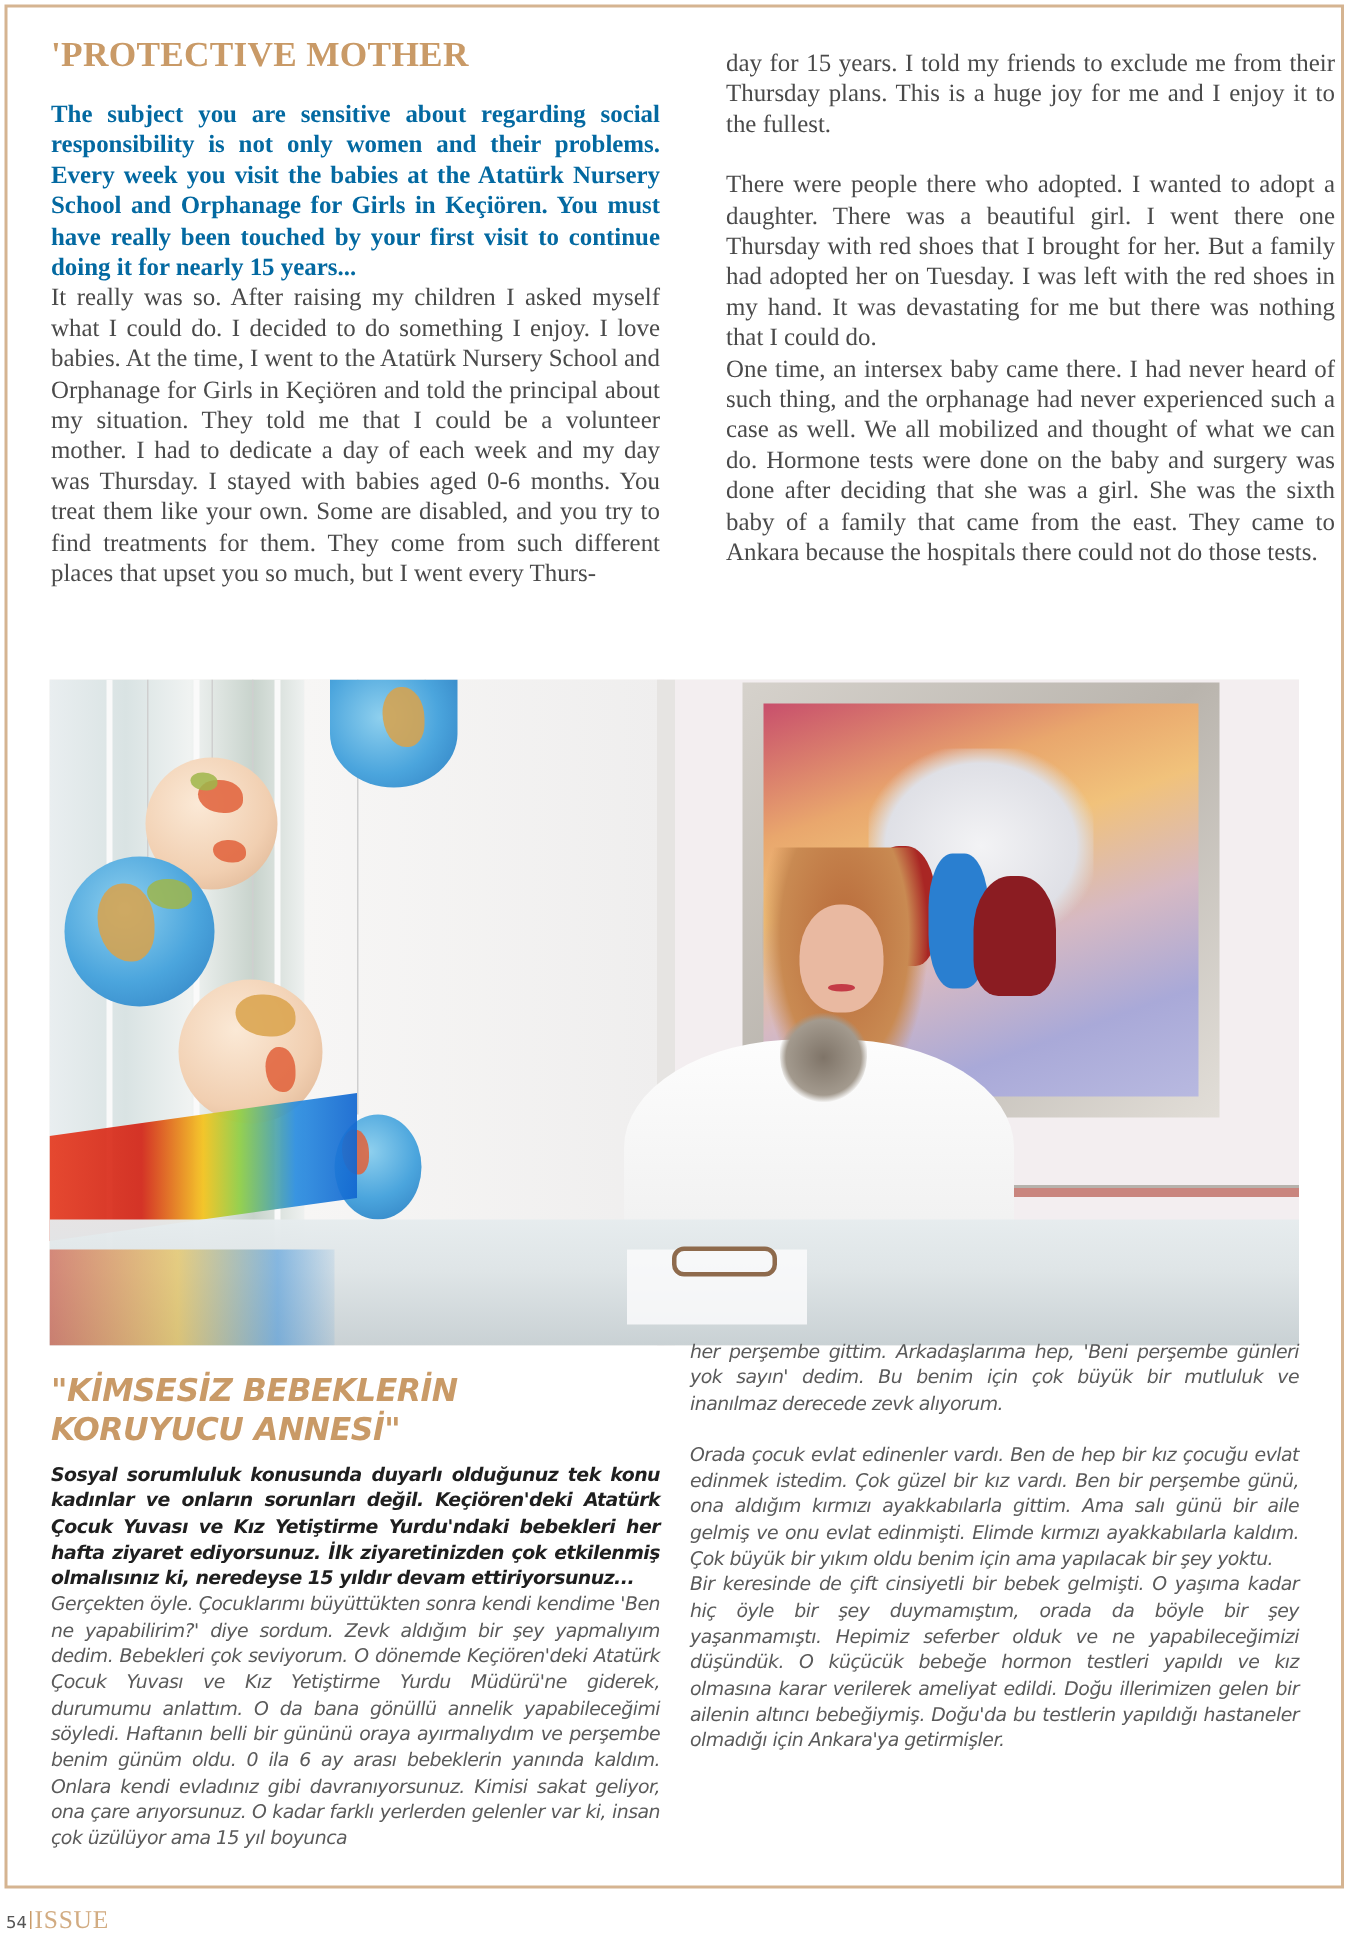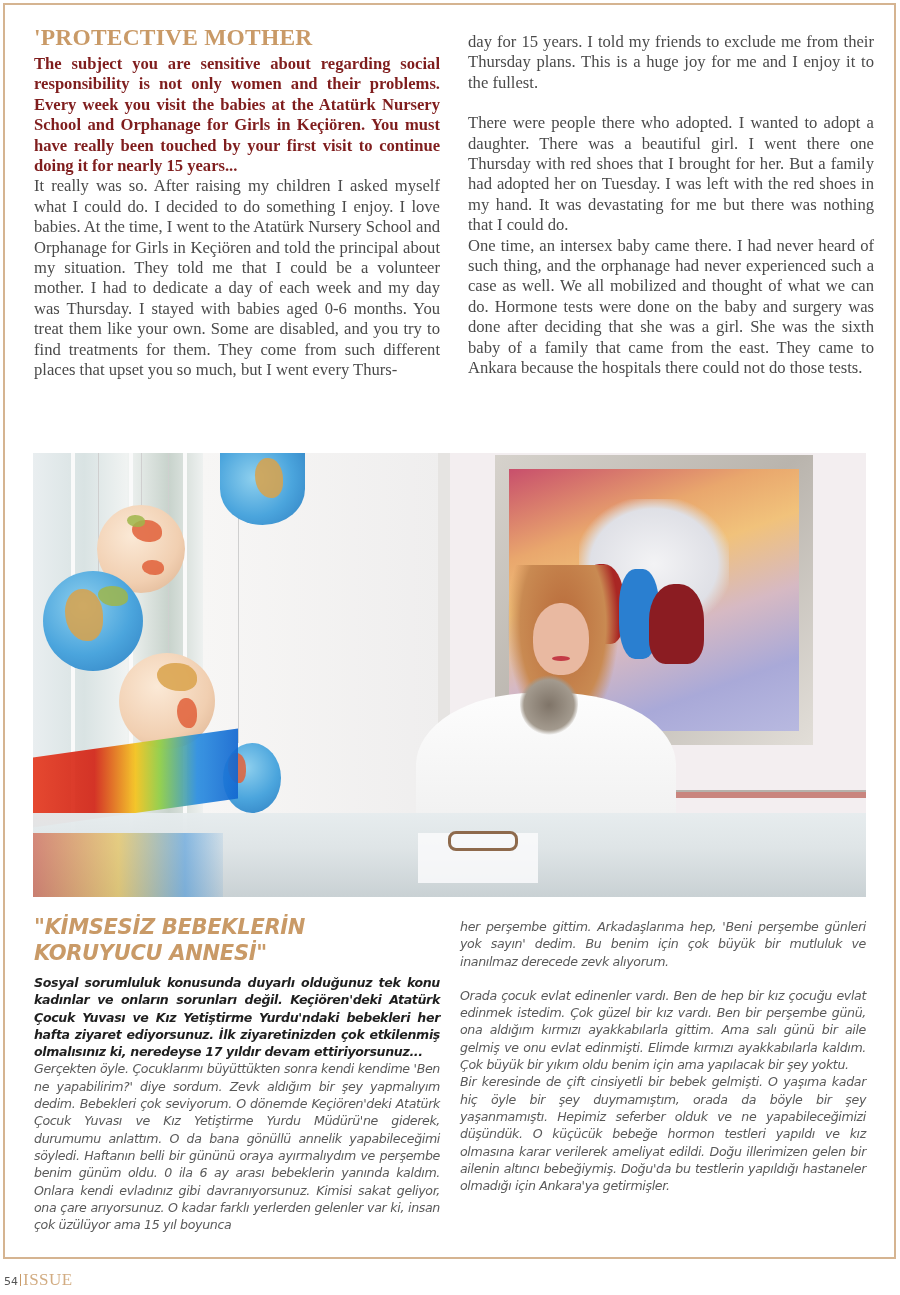--- a/index.html
+++ b/index.html
@@ -12,27 +12,27 @@
   }
 
   
   .en-col {
     position: absolute; top: 24px; width: 406px;
     font-family: "Liberation Serif", serif;
     font-size: 16.6px; line-height: 20.4px; color: #4a4a4a;
     text-align: justify; hyphens: manual;
   }
   .en-col.left { left: 34px; }
-  .en-col.right { left: 468px; top: 32px; }
+  .en-col.right { left: 484px; top: 32px; }
   .en-title {
     font-family: "Liberation Serif", serif; font-weight: bold;
     color: #c99a67; font-size: 23.5px; line-height: 26px; letter-spacing: 0.2px;
-    margin-bottom: 4px; text-align: left;
-  }
-  .en-q { font-weight: bold; color: #7f1d1d; }
+    margin-bottom: 16px; text-align: left;
+  }
+  .en-q { font-weight: bold; color: #0369a1; }
   .en-p { margin: 0; }
   .gap { height: 20px; }
 
   
   .photo {
     position: absolute; left: 33px; top: 453px; width: 833px; height: 444px;
     overflow: hidden; background: #f4f2f0;
   }
   .window {
     position: absolute; left: 0; top: 0; width: 170px; height: 444px;
@@ -92,21 +92,21 @@
   .paper { position: absolute; left: 385px; top: 380px; width: 120px; height: 50px; background: rgba(250,250,252,.85); }
 
   
   .tr-col {
     position: absolute; width: 406px;
     font-family: "DejaVu Sans", sans-serif; font-style: italic;
     font-size: 12.6px; line-height: 17.3px; color: #5a5a5a;
     text-align: justify; letter-spacing: -0.35px;
   }
   .tr-col.left { left: 34px; top: 914px; }
-  .tr-col.right { left: 460px; top: 918px; }
+  .tr-col.right { left: 460px; top: 892px; }
   .tr-title {
     font-family: "DejaVu Sans", sans-serif; font-weight: bold; font-style: italic;
     color: #c99a67; font-size: 21px; line-height: 26px; margin-bottom: 8px; letter-spacing: -0.3px;
   }
   .tr-q { font-weight: bold; color: #1f1f1f; }
   .tr-gap { height: 17px; }
 
   
   .footer { position: absolute; left: 4px; top: 1268px; height: 20px; display: flex; align-items: flex-end; }
   .page-num { font-family: "DejaVu Sans", sans-serif; font-size: 11px; color: #555; }
@@ -192,21 +192,21 @@
   <div class="desk-reflect"></div>
   <div class="paper"></div>
   <div class="glasses"></div>
 </div>
 
 <div class="tr-col left">
   <div class="tr-title">
     <div>"KİMSESİZ BEBEKLERİN</div>
     <div>KORUYUCU ANNESİ"</div>
   </div>
-  <p class="tr-q">Sosyal sorumluluk konusunda duyarlı olduğunuz tek konu kadın­lar ve onların sorunları değil. Keçiören'deki Atatürk Çocuk Yuvası ve Kız Yetiştirme Yurdu'ndaki bebekleri her hafta ziyaret ediyorsu­nuz. İlk ziyaretinizden çok etkilenmiş olmalısınız ki, neredeyse 17 yıldır devam ettiriyorsunuz...</p>
+  <p class="tr-q">Sosyal sorumluluk konusunda duyarlı olduğunuz tek konu kadın­lar ve onların sorunları değil. Keçiören'deki Atatürk Çocuk Yuvası ve Kız Yetiştirme Yurdu'ndaki bebekleri her hafta ziyaret ediyorsu­nuz. İlk ziyaretinizden çok etkilenmiş olmalısınız ki, neredeyse 15 yıldır devam ettiriyorsunuz...</p>
   <p>Gerçekten öyle. Çocuklarımı büyüttükten sonra kendi kendime 'Ben ne yapabilirim?' diye sordum. Zevk aldığım bir şey yapmalıyım dedim. Bebekleri çok seviyorum. O dönemde Keçiören'deki Atatürk Çocuk Yu­vası ve Kız Yetiştirme Yurdu Müdürü'ne giderek, durumumu anlattım. O da bana gönüllü annelik yapabileceğimi söyledi. Haftanın belli bir gününü oraya ayırmalıydım ve perşembe benim günüm oldu. 0 ila 6 ay arası bebeklerin yanında kaldım. Onlara kendi evladınız gibi davranıyorsunuz. Kimisi sakat geliyor, ona çare arıyorsunuz. O kadar farklı yerlerden gelenler var ki, insan çok üzülüyor ama 15 yıl boyunca</p>
 </div>
 
 <div class="tr-col right">
   <p>her perşembe gittim. Arkadaşlarıma hep, 'Beni perşembe günleri yok sayın' dedim. Bu benim için çok büyük bir mutluluk ve inanılmaz de­recede zevk alıyorum.</p>
   <div class="tr-gap"></div>
   <p>Orada çocuk evlat edinenler vardı. Ben de hep bir kız çocuğu evlat edinmek istedim. Çok güzel bir kız vardı. Ben bir perşembe günü, ona aldığım kırmızı ayakkabılarla gittim. Ama salı günü bir aile gelmiş ve onu evlat edinmişti. Elimde kırmızı ayakkabılarla kaldım. Çok büyük bir yıkım oldu benim için ama yapılacak bir şey yoktu.</p>
   <p>Bir keresinde de çift cinsiyetli bir bebek gelmişti. O yaşıma kadar hiç öyle bir şey duymamıştım, orada da böyle bir şey yaşanmamıştı. He­pimiz seferber olduk ve ne yapabileceğimizi düşündük. O küçücük be­beğe hormon testleri yapıldı ve kız olmasına karar verilerek ameliyat edildi. Doğu illerimizen gelen bir ailenin altıncı bebeğiymiş. Doğu'da bu testlerin yapıldığı hastaneler olmadığı için Ankara'ya getirmişler.</p>
 </div>
 

